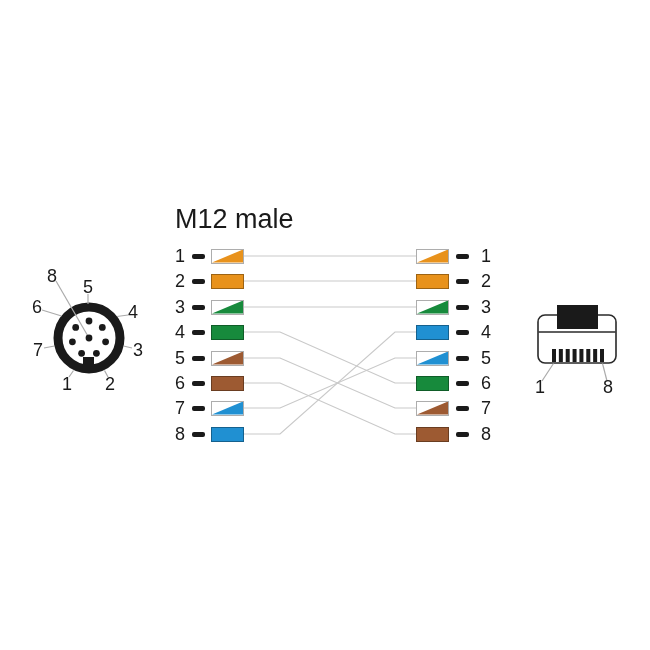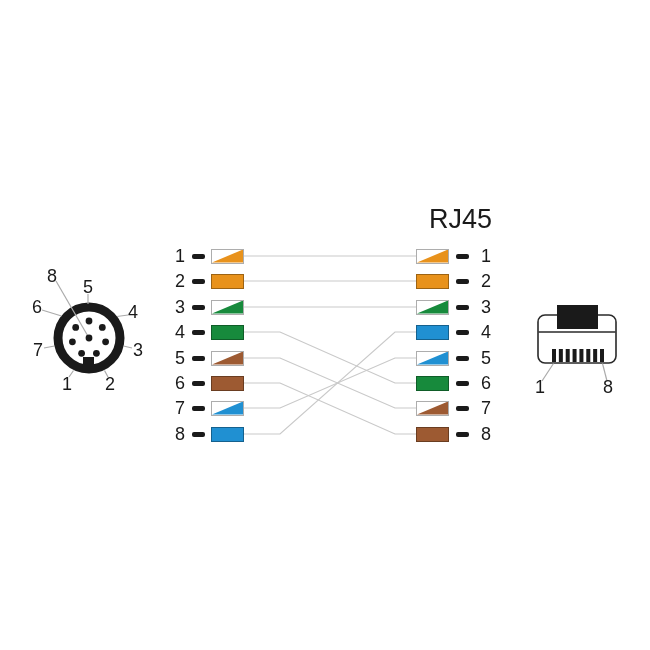--- a/index.html
+++ b/index.html
@@ -119,21 +119,21 @@
     <span class="face-label m12-lab-8">8</span>
     <span class="face-label m12-lab-5">5</span>
     <span class="face-label m12-lab-6">6</span>
     <span class="face-label m12-lab-4">4</span>
     <span class="face-label m12-lab-7">7</span>
     <span class="face-label m12-lab-3">3</span>
     <span class="face-label m12-lab-1">1</span>
     <span class="face-label m12-lab-2">2</span>
   </div>
 
-  <div id="header-right" class="header">RJ45</div>
+  <div id="header-left" class="header">M12 male</div>
 
   <svg id="wires-layer" width="650" height="650">
       <polyline points="244,256 416,256" fill="none" stroke="#C9C9C9" stroke-width="1.2"></polyline>
       <polyline points="244,281 416,281" fill="none" stroke="#C9C9C9" stroke-width="1.2"></polyline>
       <polyline points="244,307 416,307" fill="none" stroke="#C9C9C9" stroke-width="1.2"></polyline>
       <polyline points="244,332 280,332 395,383 416,383" fill="none" stroke="#C9C9C9" stroke-width="1.2"></polyline>
       <polyline points="244,358 280,358 395,408 416,408" fill="none" stroke="#C9C9C9" stroke-width="1.2"></polyline>
       <polyline points="244,383 280,383 395,434 416,434" fill="none" stroke="#C9C9C9" stroke-width="1.2"></polyline>
       <polyline points="244,408 280,408 395,358 416,358" fill="none" stroke="#C9C9C9" stroke-width="1.2"></polyline>
       <polyline points="244,434 280,434 395,332 416,332" fill="none" stroke="#C9C9C9" stroke-width="1.2"></polyline>

